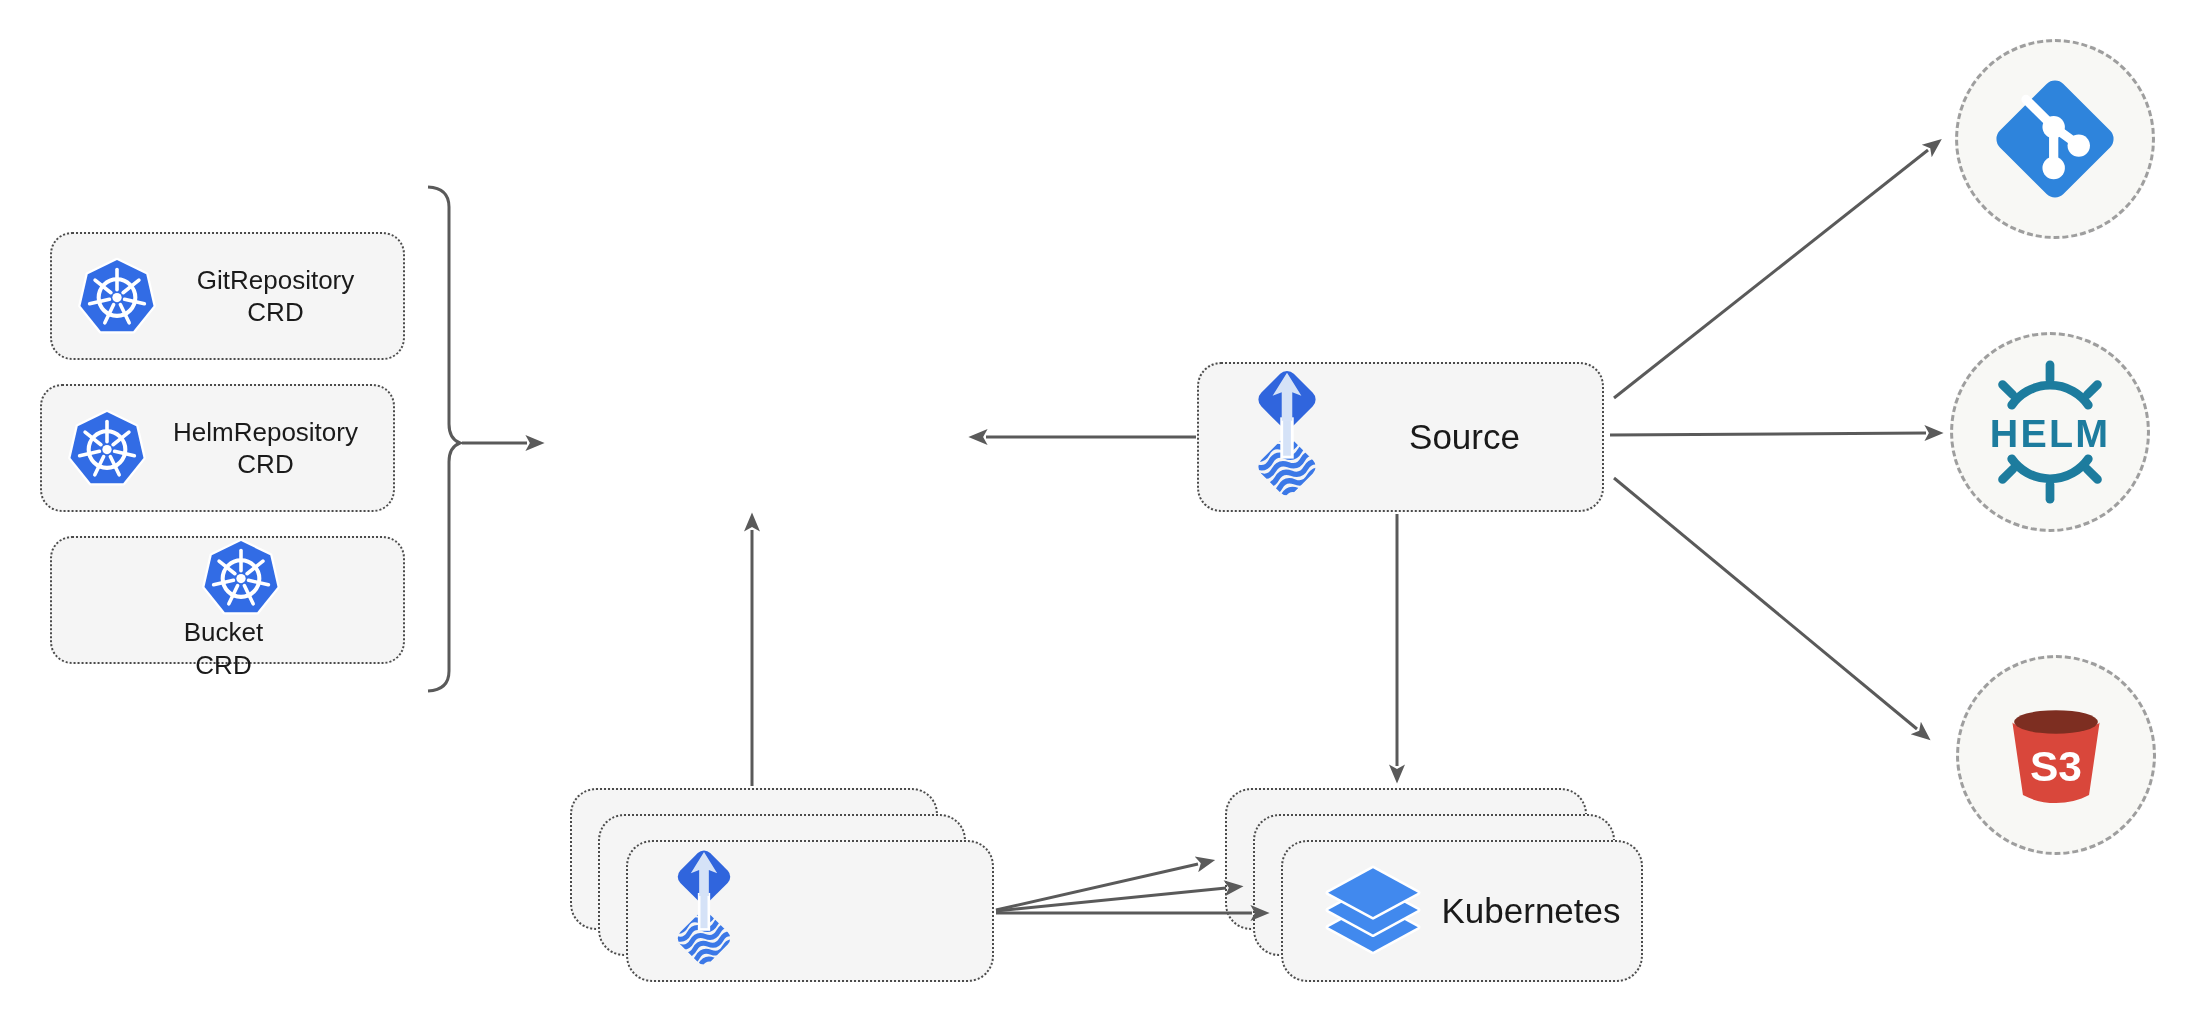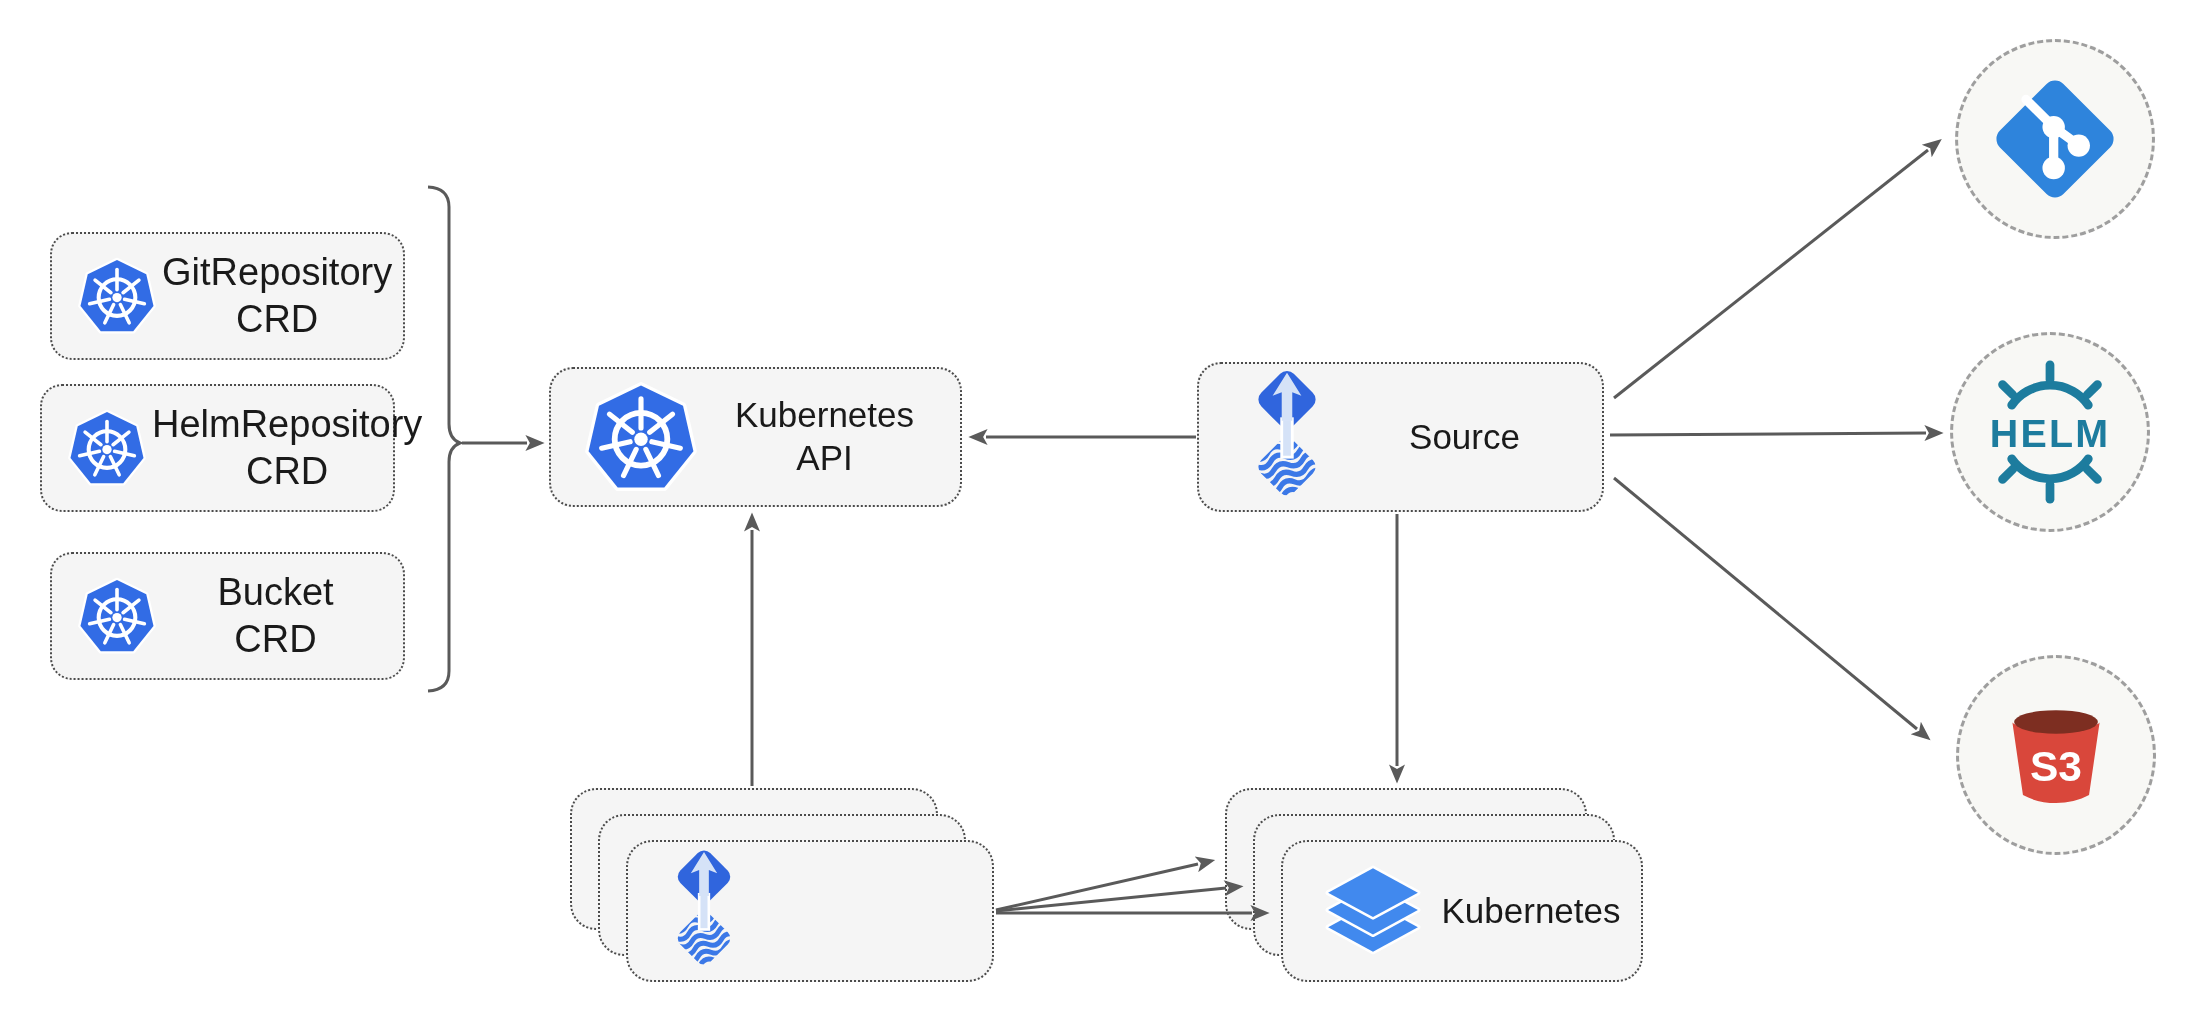--- a/index.html
+++ b/index.html
@@ -7,21 +7,21 @@
     position:relative;width:2196px;height:1030px;background:#ffffff;overflow:hidden;
     font-family:"Liberation Sans", sans-serif;color:#1a1a1a;
   }
   svg text{font-family:"Liberation Sans", sans-serif;}
   .connectors{position:absolute;left:0;top:0;width:2196px;height:1030px;pointer-events:none;z-index:6;}
   .node{
     position:absolute;background:#f5f5f5;border:2.5px dotted #4b4b4b;border-radius:24px;
     display:flex;align-items:center;box-sizing:border-box;z-index:3;
   }
   .node .icon{flex:0 0 auto;margin-left:26px;}
-  .node .label{flex:1 1 auto;text-align:center;font-size:38px;line-height:1.25;padding:0 14px 0 6px;}
+  .node .label{flex:1 1 auto;text-align:center;font-size:26px;line-height:1.25;padding:0 14px 0 6px;}
   .node .label.big{font-size:35px;line-height:1.22;}
   .two-line span{display:block;}
   .stack-back{
     position:absolute;background:#f5f5f5;border:2.5px dotted #4b4b4b;border-radius:26px;
     box-sizing:border-box;
   }
   .z1{z-index:1}.z2{z-index:2}.z3{z-index:3}
   .ext-circle{
     position:absolute;width:200px;height:200px;border-radius:50%;
     border:3px dashed #9e9e9e;background:#f8f8f5;box-sizing:border-box;
@@ -145,36 +145,30 @@
   <div class="node" style="left:40px;top:384px;width:355px;height:128px;border-radius:22px;">
     <svg class="icon" width="78" height="78">
         <use href="#k8s"></use>
       </svg>
     <div class="label two-line">
       <span>HelmRepository</span>
       <span>CRD</span>
     </div>
   </div>
 
-  <div class="node" style="left:50px;top:552px;width:355px;height:128px;border-radius:22px;">
+  <div class="node" style="left:50px;top:536px;width:355px;height:128px;border-radius:22px;flex-direction:column;">
     <svg class="icon" width="78" height="78">
         <use href="#k8s"></use>
       </svg>
     <div class="label two-line">
       <span>Bucket</span>
       <span>CRD</span>
     </div>
   </div>
 
-  <div class="node" style="left:549px;top:367px;width:413px;height:140px;">
-    <svg class="icon" width="112" height="112" style="margin-left:34px">
-        <use href="#k8s"></use>
-      </svg>
-    <div class="label big">Kubernetes API</div>
-  </div>
 
   <div class="node" style="left:1197px;top:362px;width:407px;height:150px;justify-content:flex-end;">
     <svg class="icon" width="96" height="144" style="margin-left:40px">
         <use href="#flux"></use>
       </svg>
     <div class="label big two-line">
       <span>Source</span>
     </div>
   </div>
 

